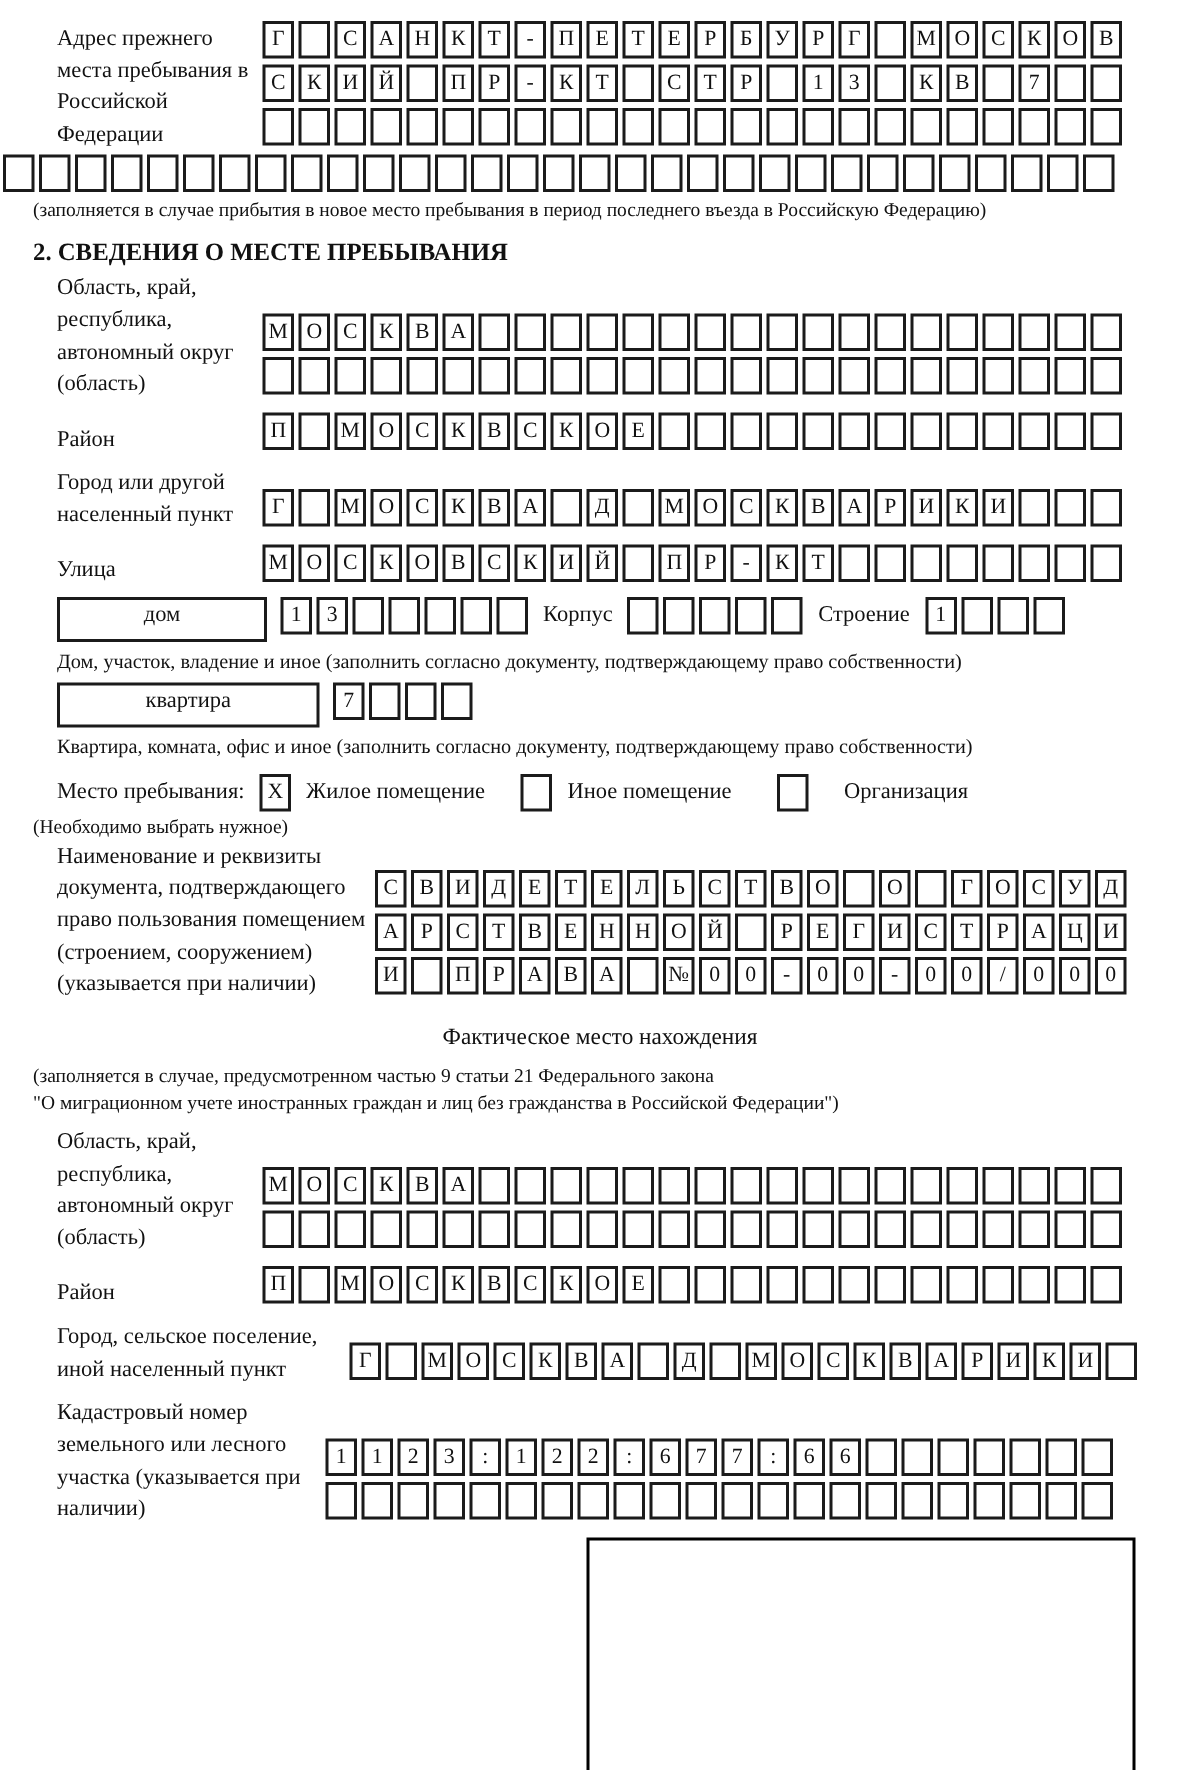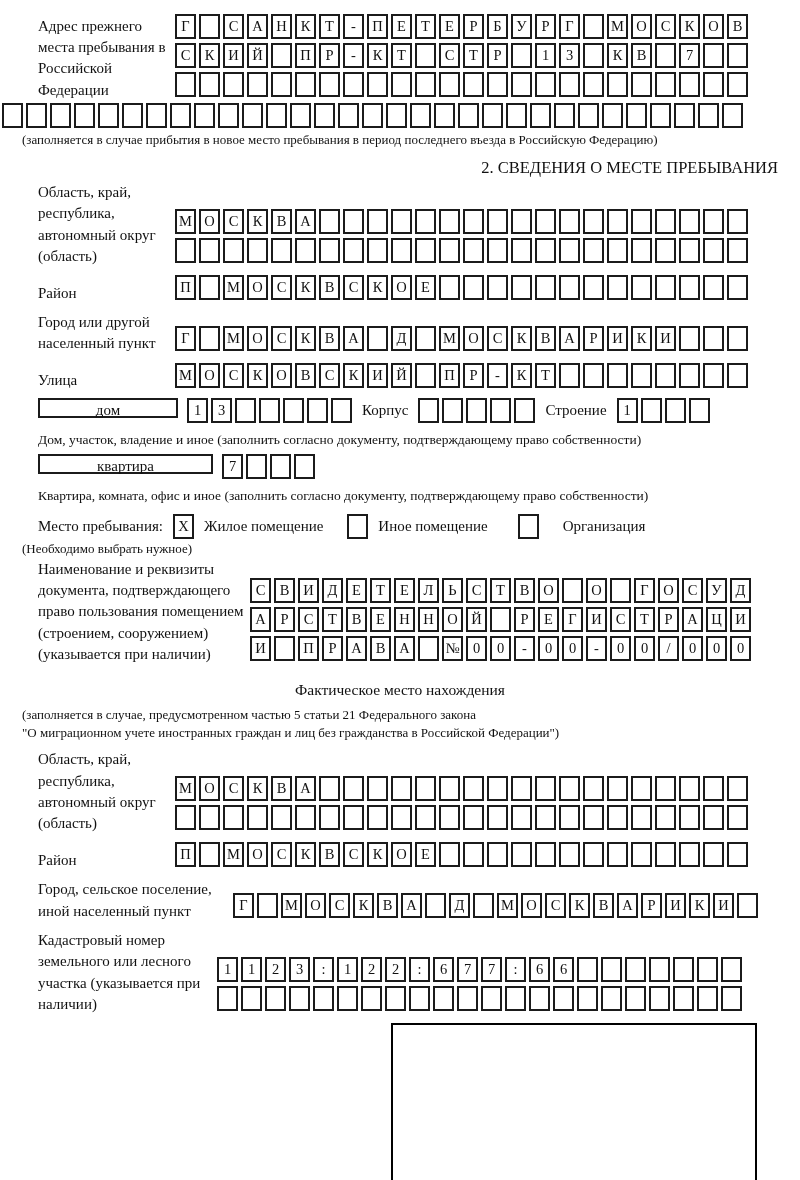--- a/index.html
+++ b/index.html
@@ -11,23 +11,23 @@
   .flabel.w-doc{width:212px;}
   .flabel.w-cad{width:179px;}
   .flabel.w-flcity{width:195px;}
   .rows{flex:none;}
   .cellrow{display:flex;gap:3px;margin-bottom:4px;}
   .cell{flex:none;width:21px;height:25px;box-sizing:border-box;border:2px solid #1b1b1b;
         text-align:center;font-size:14.5px;line-height:21px;background:#fff;}
   .fullrow{margin-left:-20px;margin-top:2px;}
   .note{font-size:13px;text-align:left;margin-top:2px;}
   .note-left{font-size:13.5px;margin-left:16px;margin-top:5px;}
-  .h-section{font-size:16.5px;font-weight:normal;text-align:right;margin-top:10px;margin-bottom:4px;}
+  .h-section{font-size:16.5px;font-weight:bold;text-align:left;margin-top:10px;margin-bottom:4px;}
   .h-sub{font-size:15.5px;font-weight:normal;text-align:center;margin-top:16px;}
-  .housebox{flex:none;box-sizing:border-box;border:2px solid #1b1b1b;height:20px;font-size:15px;
+  .housebox{flex:none;box-sizing:border-box;border:2px solid #1b1b1b;height:30px;font-size:15px;
             line-height:21px;text-align:center;background:#fff;}
   .hb-dom{width:140px;margin-left:16px;margin-right:6px;}
   .hb-kv{width:175px;margin-left:16px;margin-right:6px;}
   .inline-label{font-size:15px;line-height:25px;margin:0 7px;}
   .stayrow{display:flex;align-items:center;margin-left:16px;margin-top:10px;}
   .stayrow .cell{margin:0 10px;}
   .staylabel{font-size:15px;}
   .stamp-box{width:362px;height:176px;border:2px solid #000;margin-left:auto;margin-right:21px;margin-top:8px;}
   .mt2{margin-top:2px;} .mt6{margin-top:6px;}
 </style>
@@ -425,21 +425,21 @@
           <span class="cell">0</span>
           <span class="cell">/</span>
           <span class="cell">0</span>
           <span class="cell">0</span>
           <span class="cell">0</span>
         </div>
     </div>
   </div>
 
   <div class="h-sub">Фактическое место нахождения</div>
-  <div class="note" style="margin-top:8px;">(заполняется в случае, предусмотренном частью 5 статьи 21 Федерального закона</div>
+  <div class="note" style="margin-top:8px;">(заполняется в случае, предусмотренном частью 9 статьи 21 Федерального закона</div>
   <div class="note">"О миграционном учете иностранных граждан и лиц без гражданства в Российской Федерации")</div>
 
   <div class="frow">
     <div class="flabel">Область, край, республика, автономный округ (область)</div>
     <div class="rows">
       <div class="cellrow">
           <span class="cell">М</span>
           <span class="cell">О</span>
           <span class="cell">С</span>
           <span class="cell">К</span>

